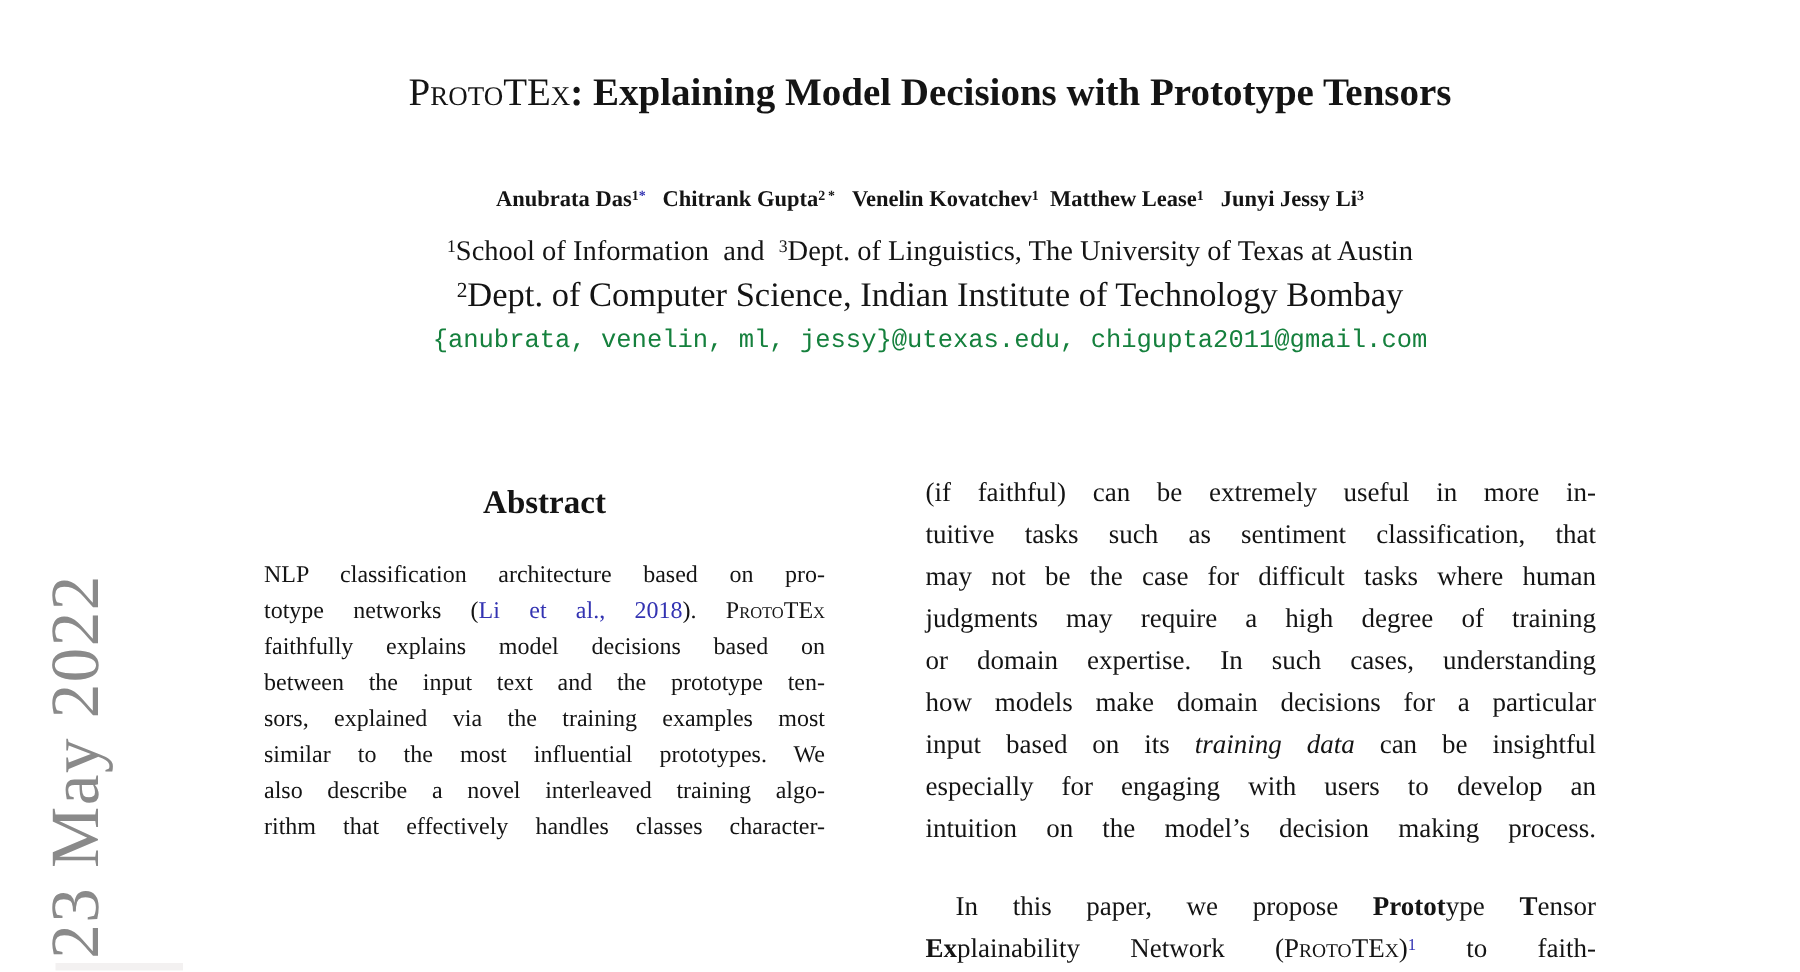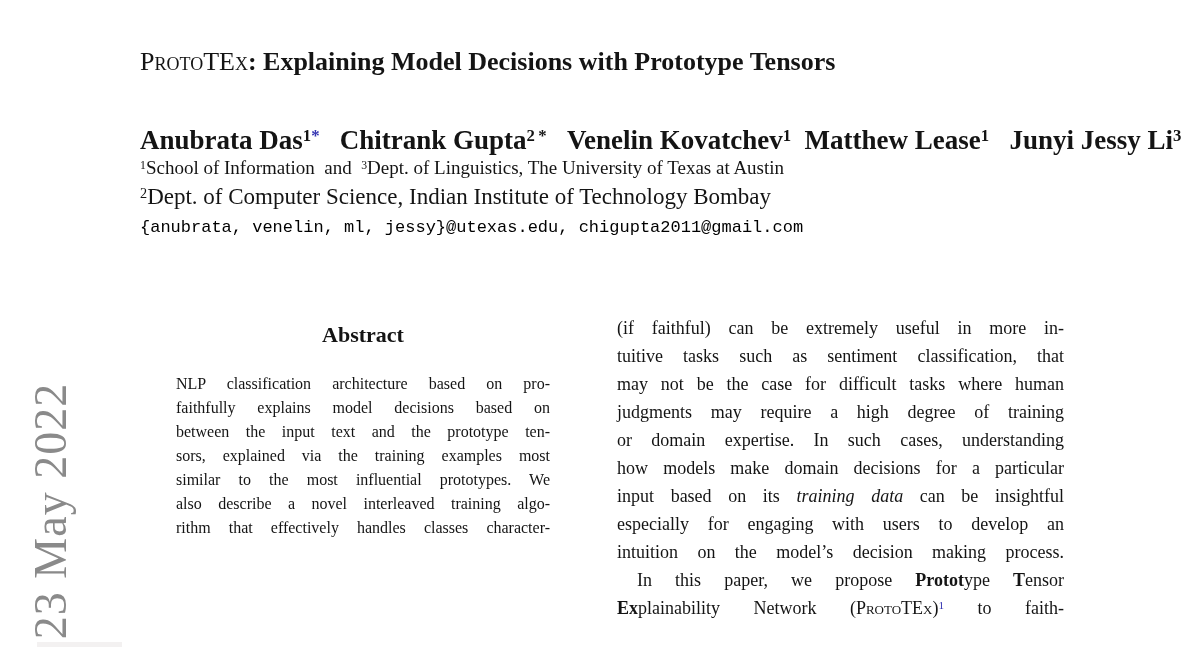--- a/index.html
+++ b/index.html
@@ -26,28 +26,29 @@
     position: absolute;
     left: 37px; top: 642px;
     width: 85px; height: 5px;
     background: #f3f1f1;
   }
 
   
   .header-line {
     position: absolute;
     left: 140px; width: 960px;
+    text-align: center;
     white-space: nowrap;
   }
   .paper-title   { top: 47px;  font-size: 26px; }
-  .authors-line  { top: 125px; font-size: 27px; }
+  .authors-line  { top: 125px; font-size: 15px; }
   .affil-line-1  { top: 157px; font-size: 19px; }
   .affil-line-2  { top: 184px; font-size: 23px; }
   .email-line    { top: 218px; font-size: 17px;
-                   font-family: "Liberation Mono", monospace; color: #000000; }
+                   font-family: "Liberation Mono", monospace; color: #15803d; }
 
   
   .abstract-heading {
     position: absolute;
     left: 176px; top: 322px; width: 374px;
     text-align: center;
     font-size: 22px; font-weight: bold;
   }
   .abstract-body {
     position: absolute;
@@ -61,21 +62,21 @@
     left: 617px; top: 314px; width: 447px;
     font-size: 18px;
   }
   .right-column .jline { line-height: 28px; height: 28px; }
 
   .jline {
     text-align: justify;
     text-align-last: justify;
     white-space: nowrap0; 
   }
-  .jline.indent { text-indent: 20px; }
+  .jline.indent { text-indent: 20px; margin-top: 24px; }
 
   
   .seg-b  { font-weight: bold; }
   .seg-i  { font-style: italic; }
   .seg-sc { font-variant: small-caps; }
   .seg-a  { color: #3333b2; }
   .seg-sup {
     font-size: 62%;
     position: relative;
     top: -0.45em;
@@ -95,20 +96,21 @@
 <div class="header-line affil-line-1"><span class="seg-sup">1</span><span>School of Information&nbsp; and&nbsp; </span><span class="seg-sup">3</span><span>Dept. of Linguistics, The University of Texas at Austin</span></div>
 
 <div class="header-line affil-line-2"><span class="seg-sup">2</span><span>Dept. of Computer Science, Indian Institute of Technology Bombay</span></div>
 
 <div class="header-line email-line">{anubrata, venelin, ml, jessy}@utexas.edu, chigupta2011@gmail.com</div>
 
 <div class="abstract-heading">Abstract</div>
 
 <div class="abstract-body">
   <div class="jline"><span>NLP classification architecture based on pro-</span></div>
+  <div class="jline"><span>totype networks (</span><span class="seg-a">Li et al., 2018</span><span>). </span><span class="seg-sc">ProtoTEx</span></div>
   <div class="jline"><span>faithfully explains model decisions based on</span></div>
   <div class="jline"><span>between the input text and the prototype ten-</span></div>
   <div class="jline"><span>sors, explained via the training examples most</span></div>
   <div class="jline"><span>similar to the most influential prototypes. We</span></div>
   <div class="jline"><span>also describe a novel interleaved training algo-</span></div>
   <div class="jline"><span>rithm that effectively handles classes character-</span></div>
 </div>
 
 <div class="right-column">
   <div class="jline"><span>(if faithful) can be extremely useful in more in-</span></div>

